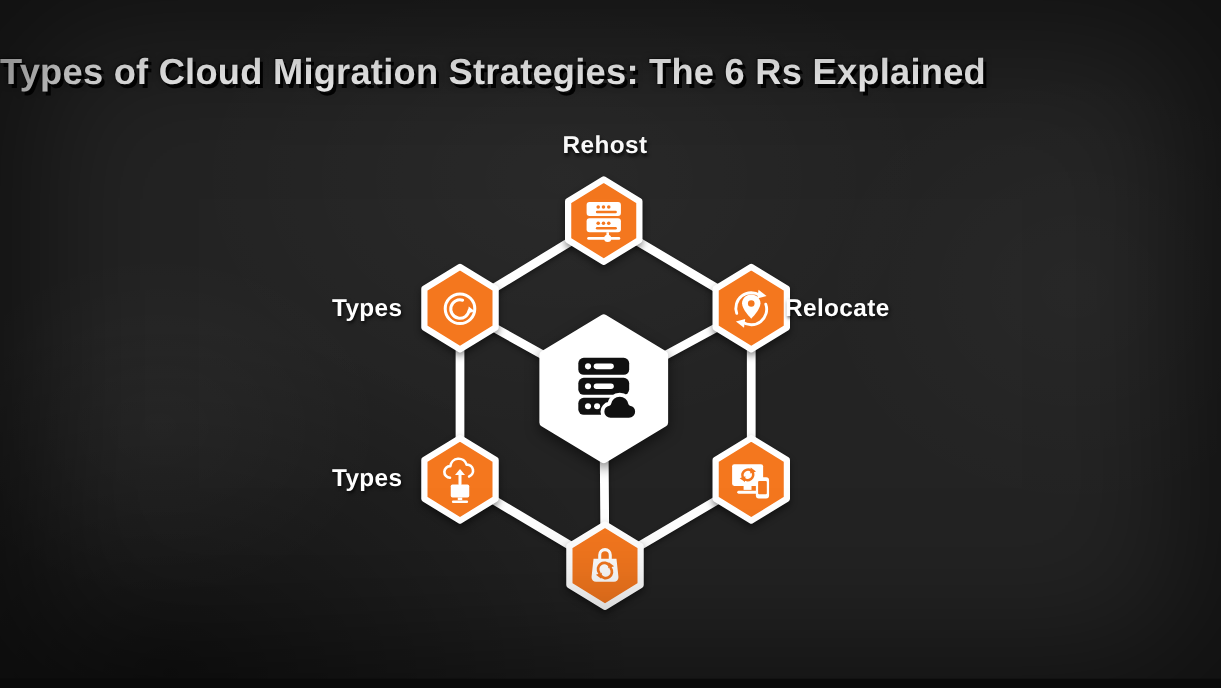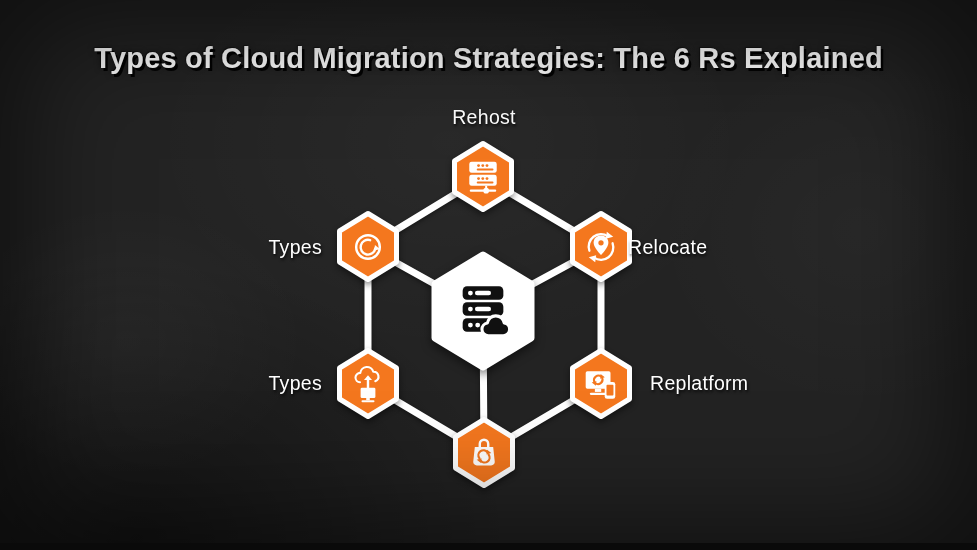--- a/index.html
+++ b/index.html
@@ -21,21 +21,21 @@
       var(--bg);
   }
   .vignette{
     position:absolute;inset:0;pointer-events:none;z-index:6;
     box-shadow:inset 0 0 110px 28px rgba(0,0,0,0.55);
   }
   .bottom-bar{position:absolute;left:0;right:0;bottom:0;height:7px;background:#0a0a0a;z-index:7}
 
   .title{
     position:absolute;top:42px;left:0;right:0;z-index:5;
-    text-align:center;color:var(--text);
+    color:var(--text);
     font-size:29px;font-weight:bold;letter-spacing:0.2px;
     text-shadow:2.5px 3px 0 rgba(0,0,0,0.9), -1px -1px 0 rgba(0,0,0,0.35), 0 0 6px rgba(0,0,0,0.5);
     white-space:nowrap;
   }
 
   .connectors{position:absolute;left:0;top:0;z-index:1;
     filter:drop-shadow(0 2px 2px rgba(0,0,0,0.4));}
   .conn{stroke:var(--connector);stroke-width:7;stroke-linecap:round}
 
   .hexnode{position:absolute;width:64px;height:73px;z-index:2;
@@ -49,21 +49,21 @@
     transform:translate(-50%,-50%)}
 
   #node-rehost{left:451px;top:140px}
   #node-relocate{left:569px;top:210px}
   #node-replatform{left:569px;top:347px}
   #node-repurchase{left:452px;top:416px}
   #node-retire{left:336px;top:347px}
   #node-retain{left:336px;top:210px}
 
   .nodelabel{position:absolute;z-index:4;color:var(--text);
-    font-size:19.5px;font-weight:400;letter-spacing:0.3px;white-space:nowrap;
+    font-size:19.5px;font-weight:700;letter-spacing:0.3px;white-space:nowrap;
     text-shadow:1px 2px 3px rgba(0,0,0,0.8);}
   #label-rehost{left:484px;top:117px;transform:translate(-50%,-50%)}
   #label-relocate{left:628px;top:247px;transform:translateY(-50%)}
   #label-replatform{left:650px;top:383px;transform:translateY(-50%)}
   #label-repurchase{left:488px;top:507px;transform:translate(-50%,-50%)}
   #label-retire{left:322px;top:383px;transform:translate(-100%,-50%)}
   #label-retain{left:322px;top:247px;transform:translate(-100%,-50%)}
 
   .hexfill{fill:var(--accent);stroke:#fff;stroke-width:5;stroke-linejoin:round}
   .hexwhite{fill:#fff;stroke:#fff;stroke-width:7;stroke-linejoin:round}
@@ -197,19 +197,18 @@
     </svg>
     <svg class="icon" viewBox="0 0 36 36">
       <circle class="sw" cx="18" cy="18" r="11.2" stroke-width="2.3"></circle>
       <path class="sw" d="M20 11.5 A7 7 0 1 0 24.9 19.4" stroke-width="2.3" stroke-linecap="round"></path>
       <path class="fw" d="M24.6 16.2 L29.2 19.8 L23.8 21.6 Z"></path>
     </svg>
   </div>
 
   <div class="nodelabel" id="label-rehost">Rehost</div>
   <div class="nodelabel" id="label-relocate">Relocate</div>
-  <div class="nodelabel" id="label-replatform">Replatform</div>
   <div class="nodelabel" id="label-retire">Types</div>
   <div class="nodelabel" id="label-retain">Types</div>
 
   <div class="vignette"></div>
   <div class="bottom-bar"></div>
 </div>
 
 </body></html>

